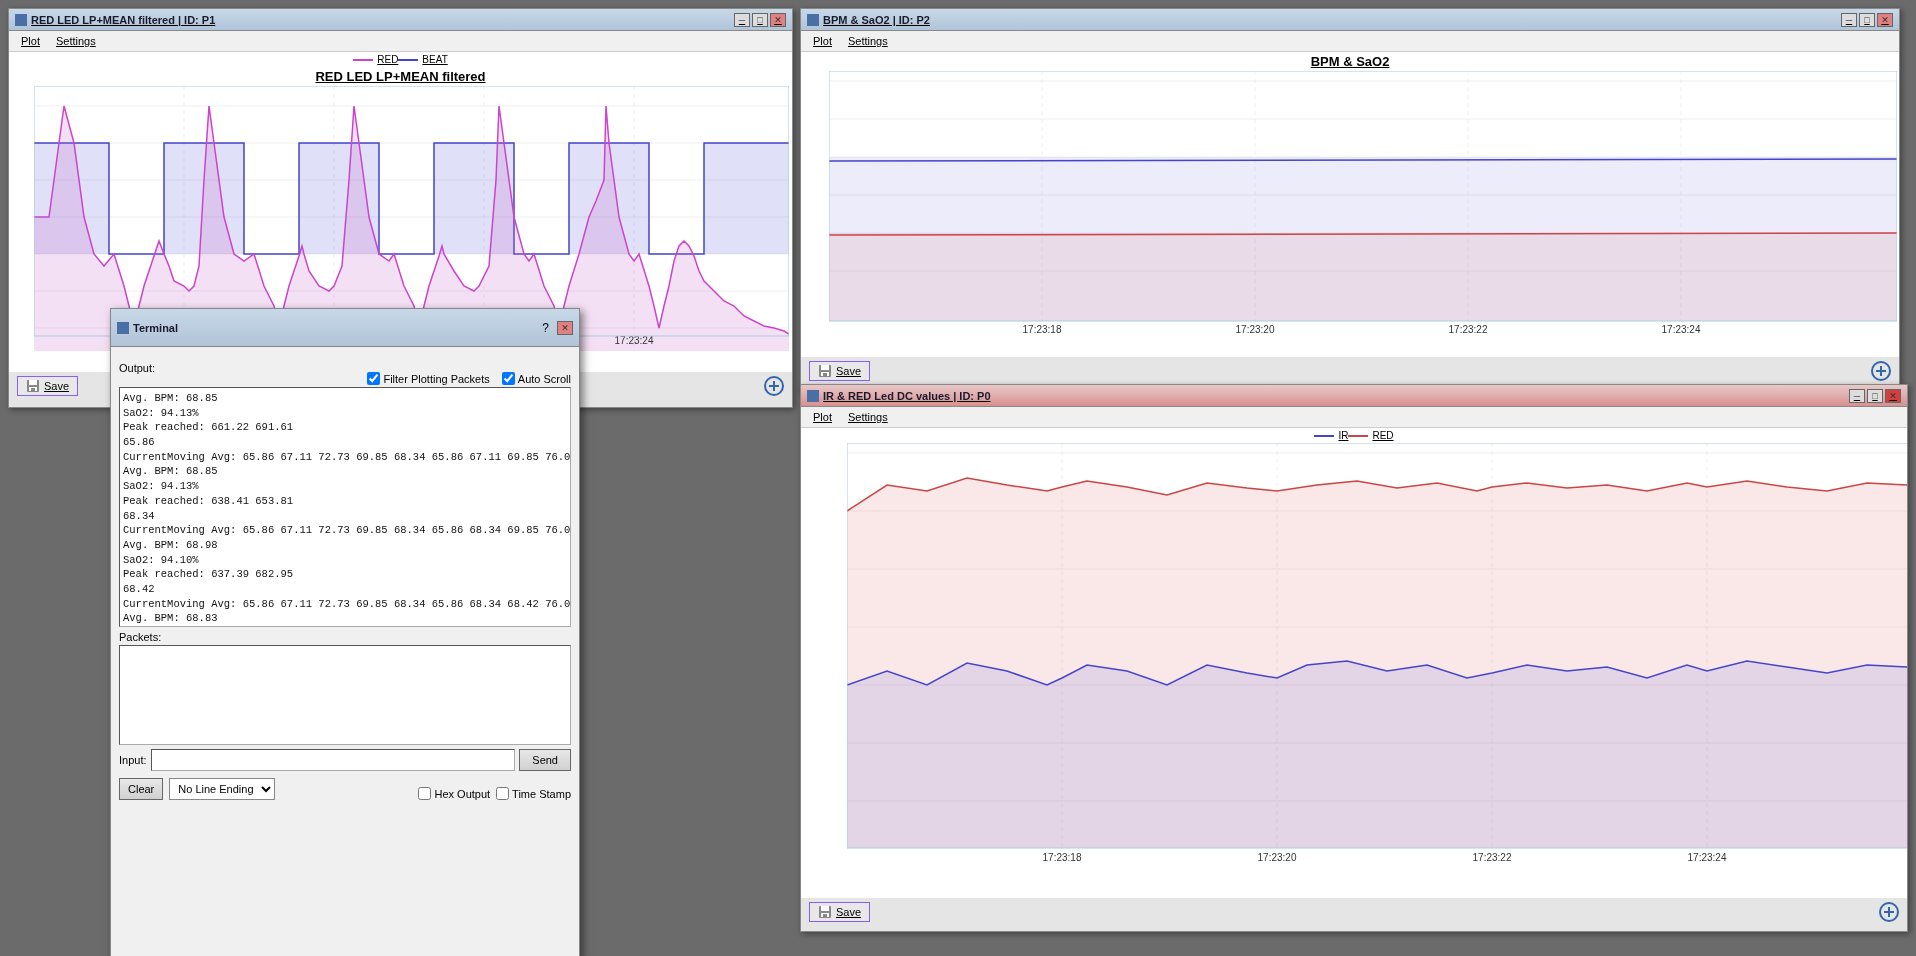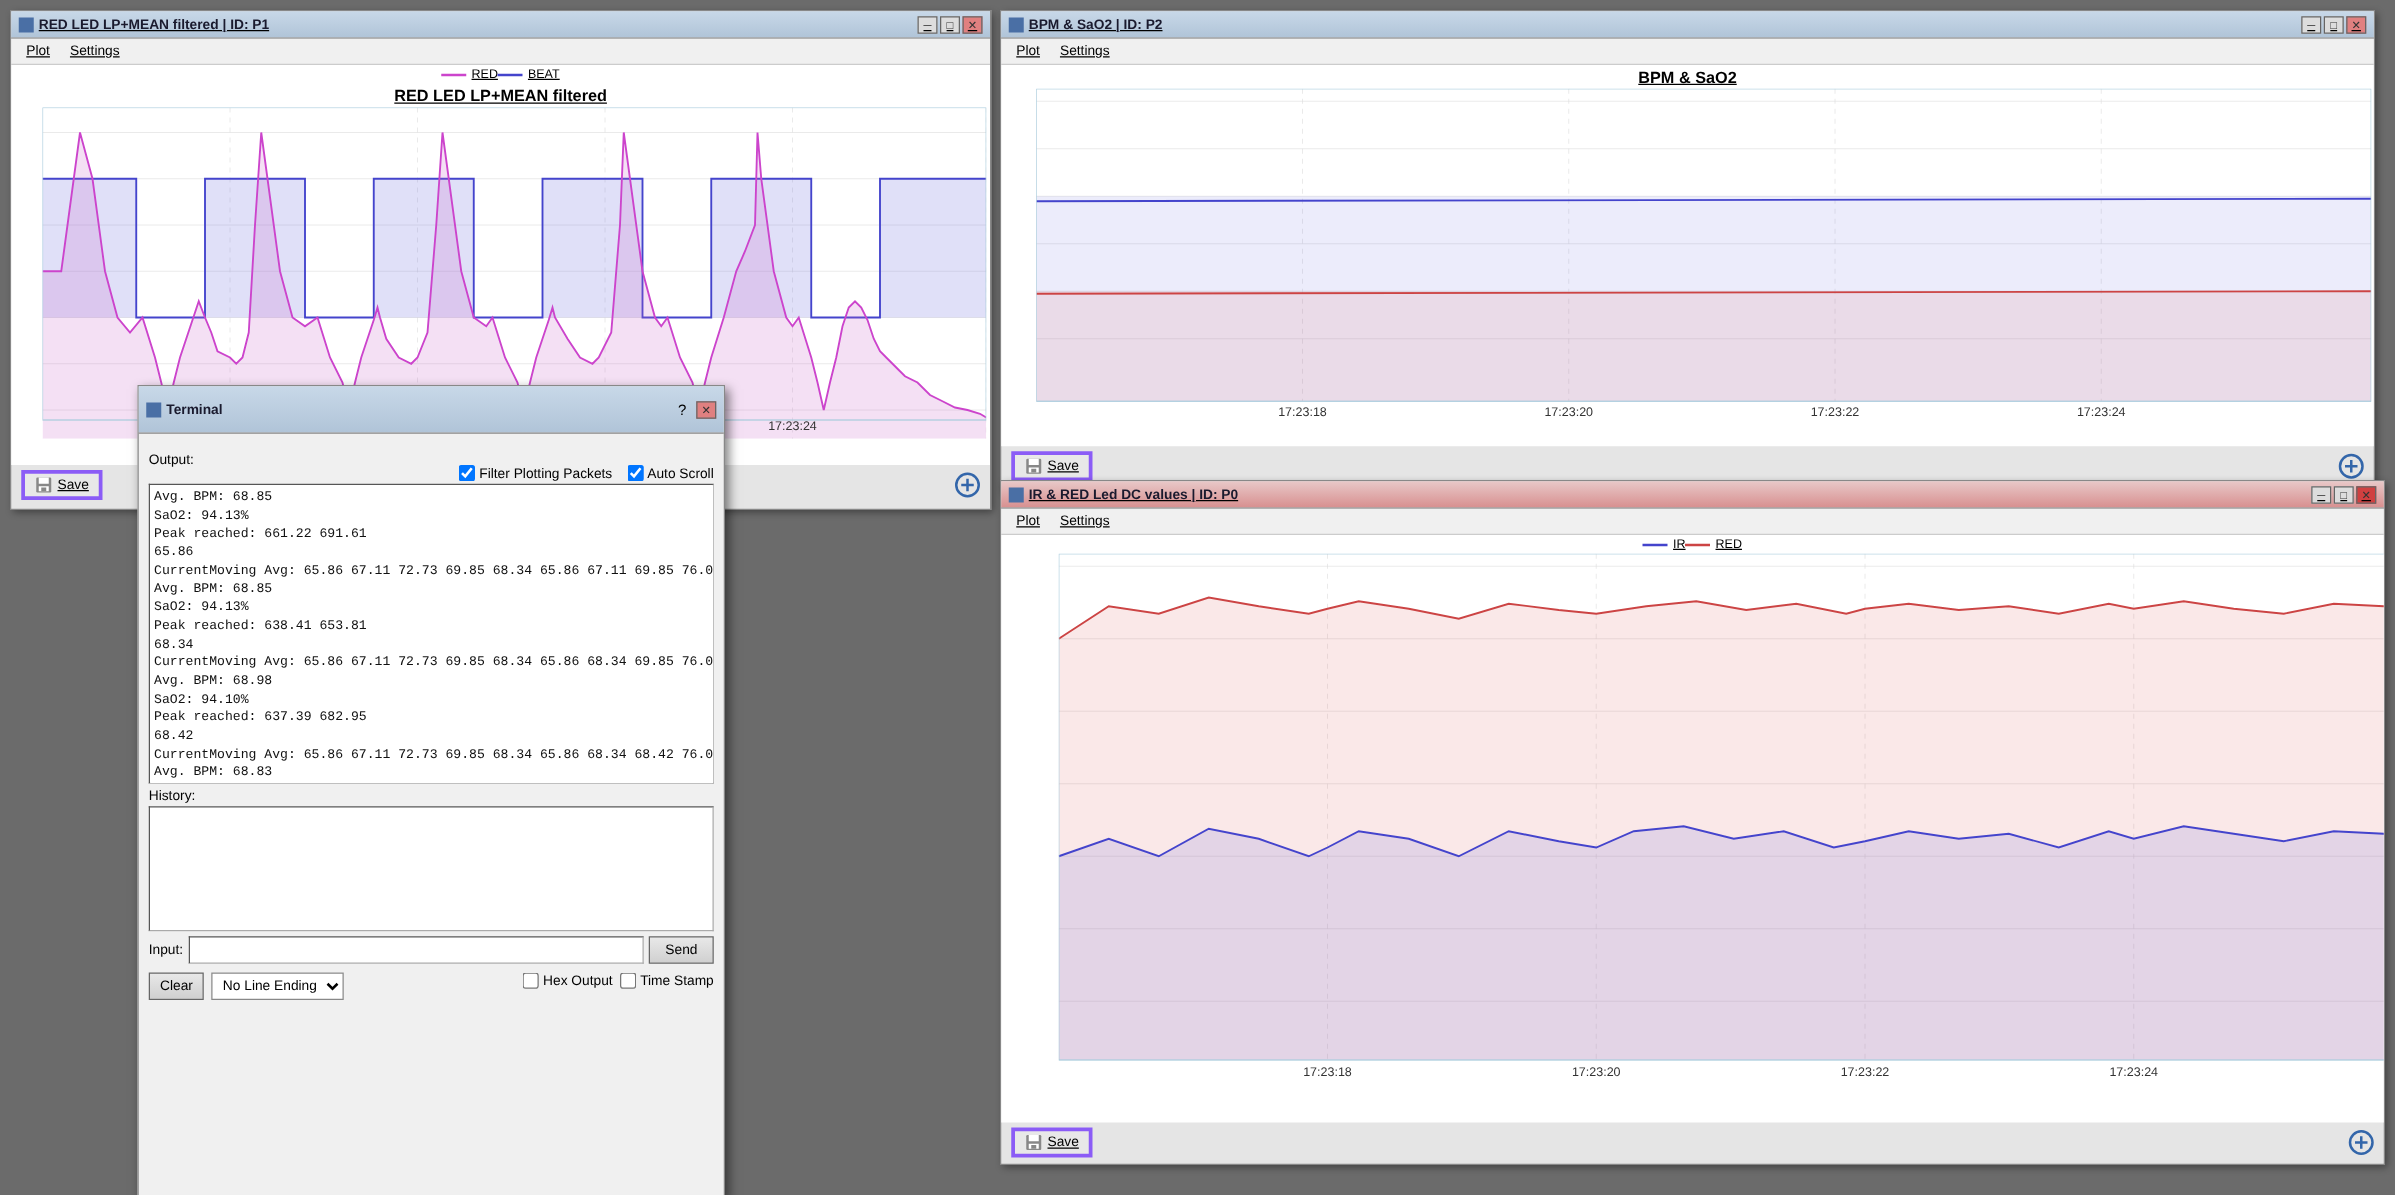--- a/index.html
+++ b/index.html
@@ -109,21 +109,21 @@
       display: flex;
       align-items: center;
       justify-content: space-between;
     }
 
     .save-btn {
       display: flex;
       align-items: center;
       gap: 4px;
       padding: 2px 8px;
-      border: 3px solid #8b5cf6;
+      border: 1px solid #8b5cf6;
       background: #e8e8e8;
       cursor: pointer;
       font-size: 11px;
     }
 
     .save-icon {
       width: 14px;
       height: 14px;
     }
 
@@ -239,21 +239,21 @@
       padding: 2px 12px;
       border: 1px solid #666;
       background: linear-gradient(to bottom, #e8e8e8, #d0d0d0);
       cursor: pointer;
       font-size: 11px;
       height: 22px;
     }
 
     .bottom-row {
       display: flex;
-      align-items: flex-start;
+      align-items: flex-end;
       padding: 3px 8px;
       gap: 6px;
     }
 
     .clear-btn {
       padding: 2px 8px;
       border: 1px solid #666;
       background: linear-gradient(to bottom, #e8e8e8, #d0d0d0);
       cursor: pointer;
       font-size: 11px;
@@ -560,21 +560,21 @@
 CurrentMoving Avg: 65.86 67.11 72.73 69.85 68.34 65.86 68.34 68.42 76.05 65.79
 Avg. BPM: 68.83
 SaO2: 94.10%
 Peak reached: 516.75 536.30
 75.85
 CurrentMoving Avg: 65.86 67.11 72.73 69.85 68.34 65.86 68.34 68.42 75.85 65.79
 Avg. BPM: 68.81
 SaO2: 94.06%</span>
   </div>
 
-  <div class="history-label">History:</div>
+  <div class="history-label">Packets:</div>
   <div class="history-text" style="margin: 0 8px; height:100px; background:white; border:1px inset #aaa;"></div>
 
   <div class="input-row">
     <span class="input-label">Input:</span>
     <input type="text" class="input-field" style="">
     <button class="send-btn">Send</button>
   </div>
 
   <div class="bottom-row">
     <button class="clear-btn">Clear</button>

